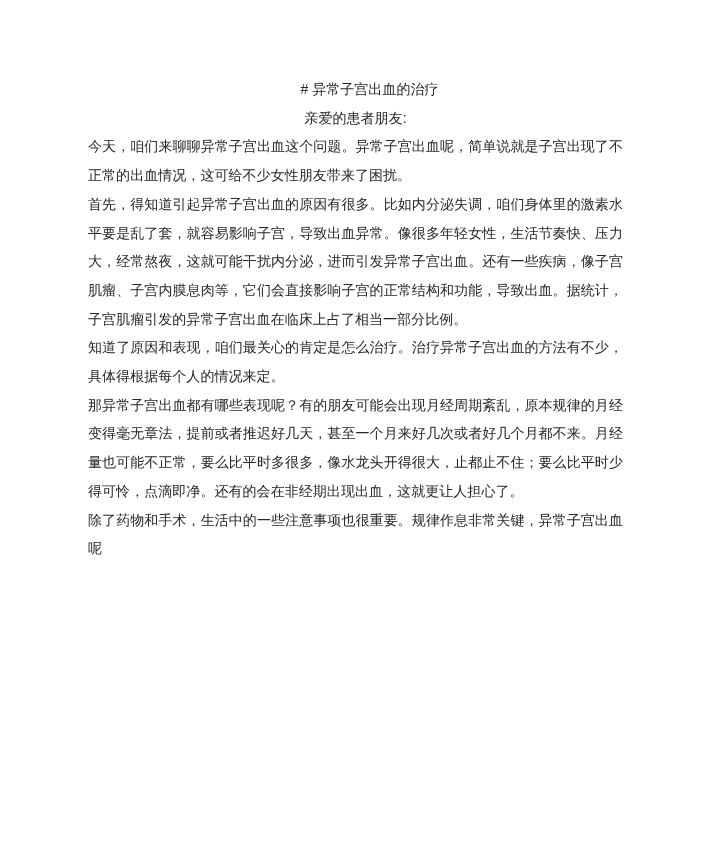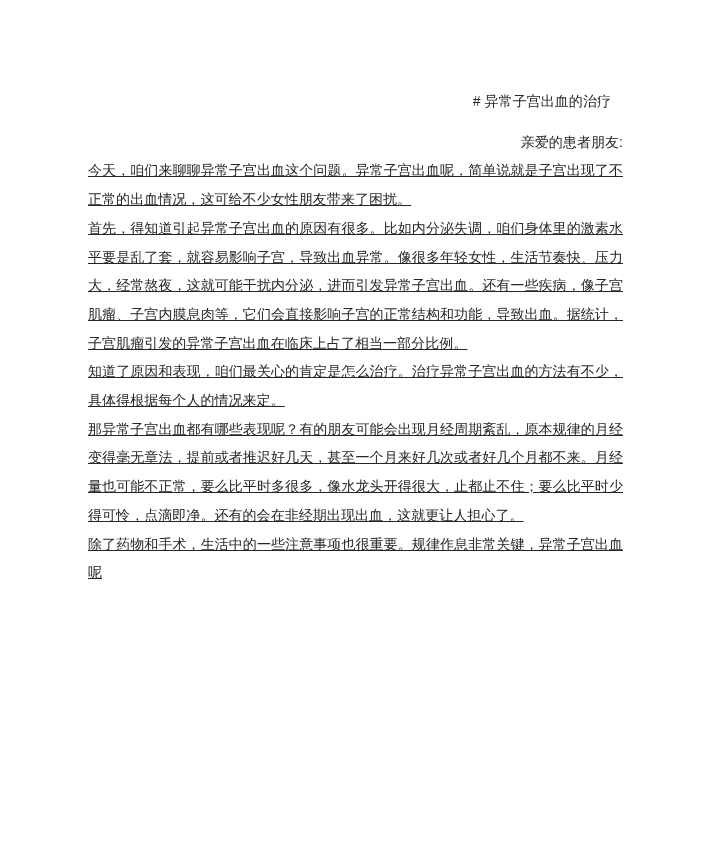--- a/index.html
+++ b/index.html
@@ -17,36 +17,35 @@
     background: #ffffff;
     padding: 75px 85px 0 88px;
     font-family: "Liberation Sans", "DejaVu Sans", sans-serif;
     font-size: 14px;
     line-height: 28.7px;
     color: #262626;
     letter-spacing: 0.05px;
   }
   .doc-heading {
     text-indent: 2em;
-    text-align: right;
+    text-align: center;
     font-weight: normal;
-    margin: 12px;
+    margin: 0;
     white-space: nowrap;
   }
   .doc-salutation {
     margin: 0;
-    text-align: right;
+    text-align: center;
   }
   .doc-paragraph {
     margin: 0;
     text-align: justify;
     text-justify: inter-ideograph;
     word-break: normal;
     overflow-wrap: break-word;
-    text-decoration: underline;
   }
 </style>
 </head>
 <body>
 
 <div class="page">
   <div class="doc-heading">#  异常子宫出血的治疗</div>
 
   <div class="doc-salutation">亲爱的患者朋友:</div>
 

